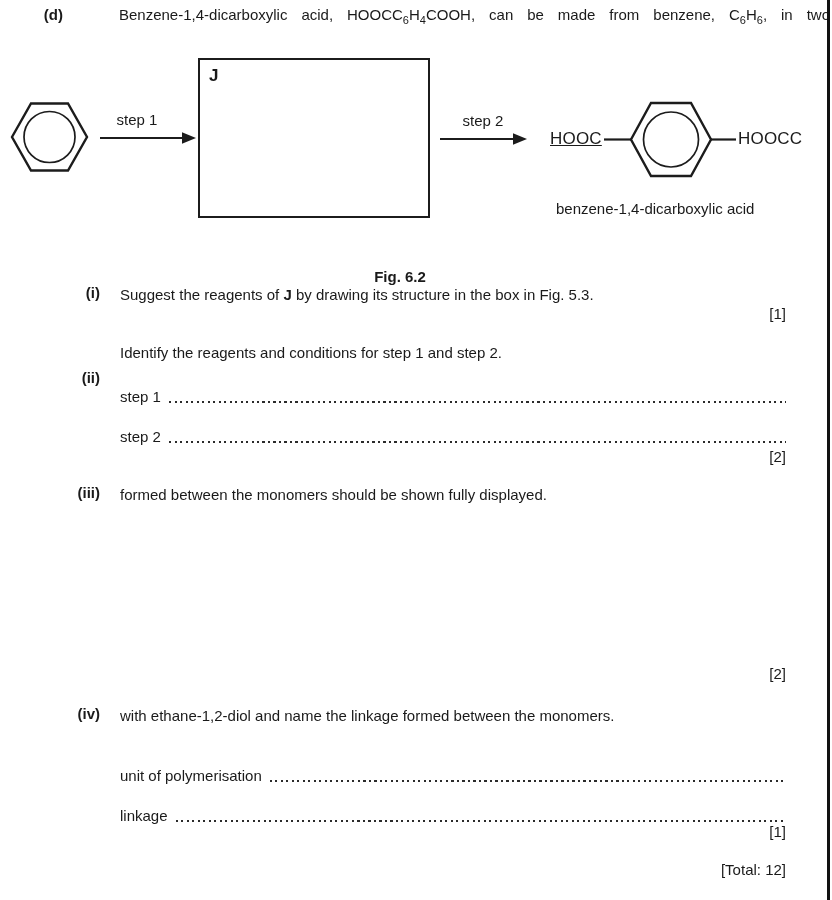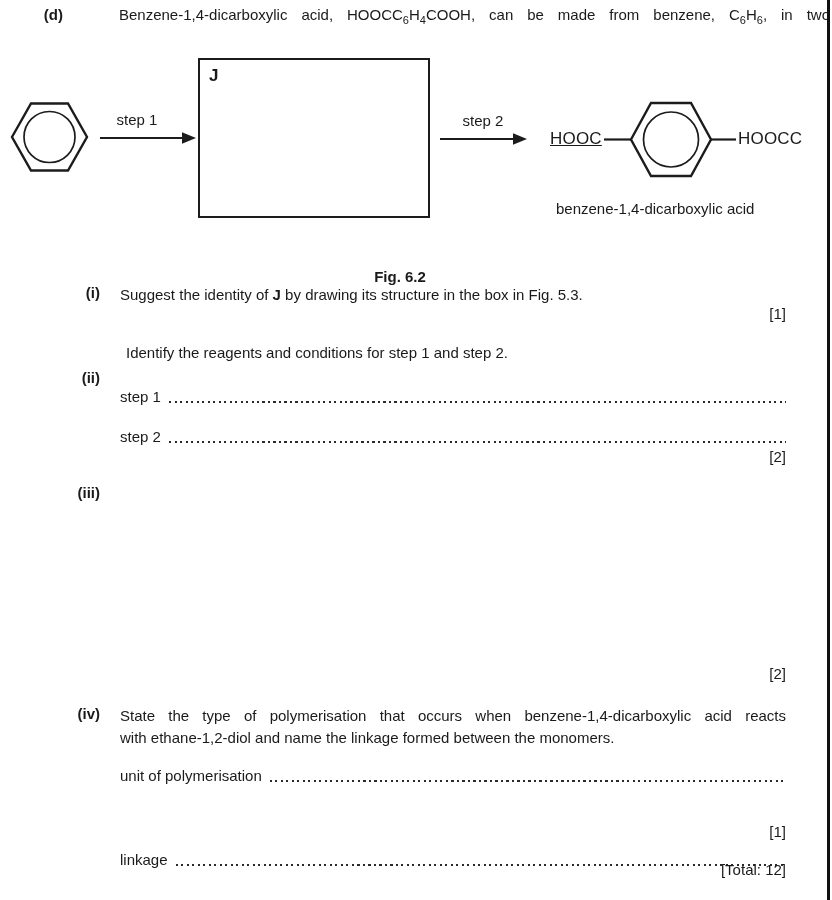--- a/index.html
+++ b/index.html
@@ -72,57 +72,57 @@
 
   <div class="abs" style="left:95px;top:111px;width:84px;text-align:center;">step 1</div>
   <div class="abs" style="left:441px;top:112px;width:84px;text-align:center;">step 2</div>
   <div class="abs chem" style="left:550px;top:129px;text-decoration:underline;">HOOC</div>
   <div class="abs chem" style="left:738px;top:129px;">HOOCC</div>
   <div class="abs" style="left:556px;top:200px;width:240px;">benzene-1,4-dicarboxylic acid</div>
   <div class="abs fig-caption" style="left:330px;top:248px;width:140px;margin-top:20px;">Fig. 6.2</div>
 
   <div class="abs num" style="left:56px;top:284px;width:44px;">(i)</div>
   <div class="abs lh21" style="left:120px;top:284px;width:666px;">
-      <div><span>Suggest the identity of </span><span class="b">J</span><span> by drawing its structure in the box in Fig. 5.3.</span></div>
+      <div><span>Suggest the reagents of </span><span class="b">J</span><span> by drawing its structure in the box in Fig. 5.3.</span></div>
     </div>
   <div class="abs mark" style="right:46px;top:305px;">[1]</div>
 
   <div class="abs num" style="left:56px;top:342px;width:44px;margin-top:27px;">(ii)</div>
-  <div class="abs lh21" style="left:120px;top:342px;width:666px;margin-left:6px;">
+  <div class="abs lh21" style="left:120px;top:342px;width:666px;">
       <div><span>Identify the reagents and conditions for step 1 and step 2.</span></div>
     </div>
 
   <div class="abs answer-row" style="left:120px;top:387px;width:666px;height:19px;">
     <span class="answer-label">step 1</span>
     <span class="leader"></span>
   </div>
   <div class="abs answer-row" style="left:120px;top:427px;width:666px;height:19px;">
     <span class="answer-label">step 2</span>
     <span class="leader"></span>
   </div>
   <div class="abs mark" style="right:46px;top:448px;">[2]</div>
 
   <div class="abs num" style="left:52px;top:484px;width:48px;">(iii)</div>
   <div class="abs lh21" style="left:120px;top:484px;width:666px;">
+      <div><span>formed between the monomers should be shown fully displayed.</span></div>
     </div>
 
   <div class="abs" style="left:120px;top:550px;width:666px;height:110px;"></div>
   <div class="abs mark" style="right:46px;top:665px;">[2]</div>
 
   <div class="abs num" style="left:52px;top:705px;width:48px;">(iv)</div>
   <div class="abs lh22" style="left:120px;top:705px;width:666px;">
-      <div class="jline"><span>State the type of polymerisation that occurs when benzene-1,4-dicarboxylic acid reacts</span></div>
       <div><span>with ethane-1,2-diol and name the linkage formed between the monomers.</span></div>
     </div>
 
   <div class="abs answer-row" style="left:120px;top:766px;width:666px;height:19px;">
     <span class="answer-label">unit of polymerisation</span>
     <span class="leader"></span>
   </div>
-  <div class="abs answer-row" style="left:120px;top:806px;width:666px;height:19px;margin-top:44px;">
+  <div class="abs answer-row" style="left:120px;top:806px;width:666px;height:19px;">
     <span class="answer-label">linkage</span>
     <span class="leader"></span>
   </div>
   <div class="abs mark" style="right:46px;top:823px;">[1]</div>
 
   <div class="abs mark" style="right:46px;top:861px;">[Total: 12]</div>
 
   <div class="abs edge-line" style="left:827px;top:0;width:3px;height:900px;"></div>
 </div>
 

